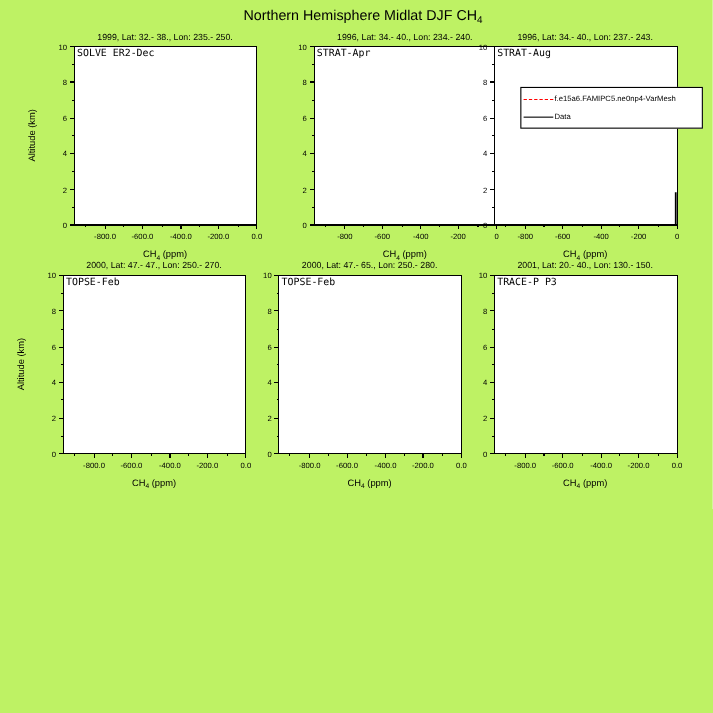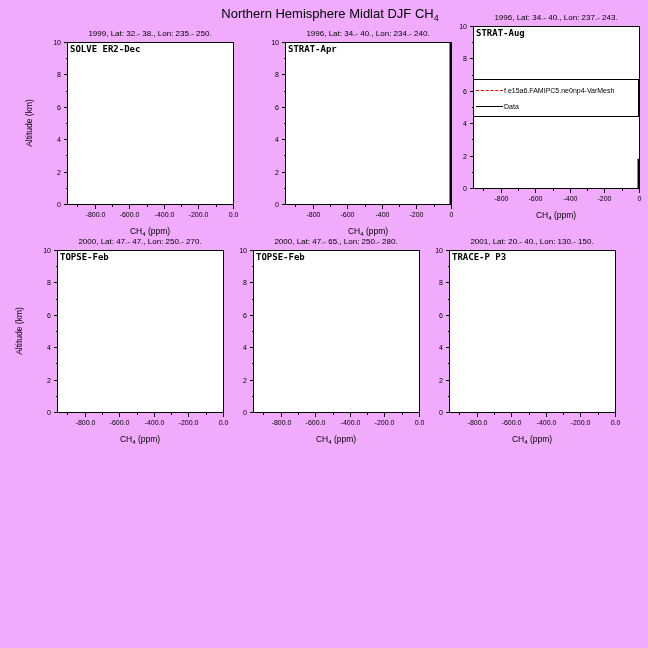--- a/index.html
+++ b/index.html
@@ -1,31 +1,31 @@
 <!DOCTYPE html>
 <html><head>
 <meta charset="utf-8">
 <style>
   html,body{margin:0;padding:0;background:#fff;}
-  .figure{position:relative;width:648px;height:648px;background:#f0abfc;overflow:hidden;
+  .figure{position:relative;width:648px;height:648px;background:#bef264;overflow:hidden;
           font-family:"Liberation Sans",sans-serif;color:#000;}
   .figure-title{position:absolute;top:6px;left:0;width:660px;text-align:center;
                 font-size:13px;color:#000;}
   .figure-title .subsc{font-size:9px;vertical-align:-3px;}
   .panel{position:absolute;width:166px;height:162px;}
   .panel.p0{left:67px;top:42px;}
   .panel.p1{left:253px;top:42px;margin-left:32px;}
-  .panel.p2{left:449px;top:26px;margin-left:24px;}
+  .panel.p2{left:449px;top:42px;}
   .panel.p3{left:57px;top:250px;}
   .panel.p4{left:253px;top:250px;}
   .panel.p5{left:449px;top:250px;}
   .subtitle{position:absolute;top:-13px;left:50%;transform:translateX(-50%);
             white-space:nowrap;font-size:8px;}
   .inner-label{position:absolute;top:2px;left:3px;z-index:3;
-               font-family:"DejaVu Sans Mono",monospace;font-size:9px;letter-spacing:0px;font-weight:bold;}
+               font-family:"DejaVu Sans Mono",monospace;font-size:9px;letter-spacing:0px;}
   .xlabel{position:absolute;left:0;width:166px;top:184px;text-align:center;font-size:8.5px;}
   .xlabel .subsc{font-size:6px;vertical-align:-2px;}
   .ylabel{position:absolute;top:50%;left:-38px;transform:translate(-50%,-50%) rotate(-90deg);
           white-space:nowrap;font-size:8.5px;}
   .plot-svg{position:absolute;left:-50px;top:-18px;overflow:visible;z-index:1;}
   .legend{position:absolute;left:473px;top:79px;width:166px;height:38px;
           border:1px solid #000;background:#fff;z-index:10;
           display:flex;flex-direction:column;justify-content:center;gap:4px;
           padding-left:2px;box-sizing:border-box;}
   .legend-row{display:flex;align-items:center;height:12px;}

